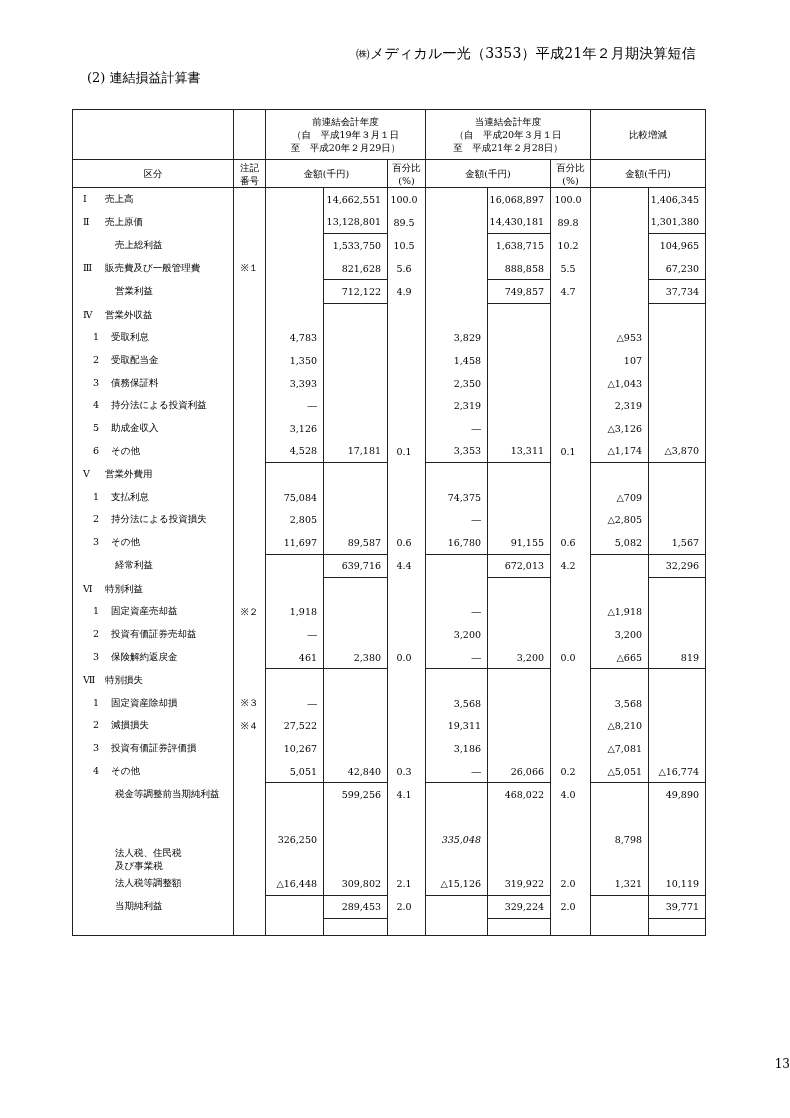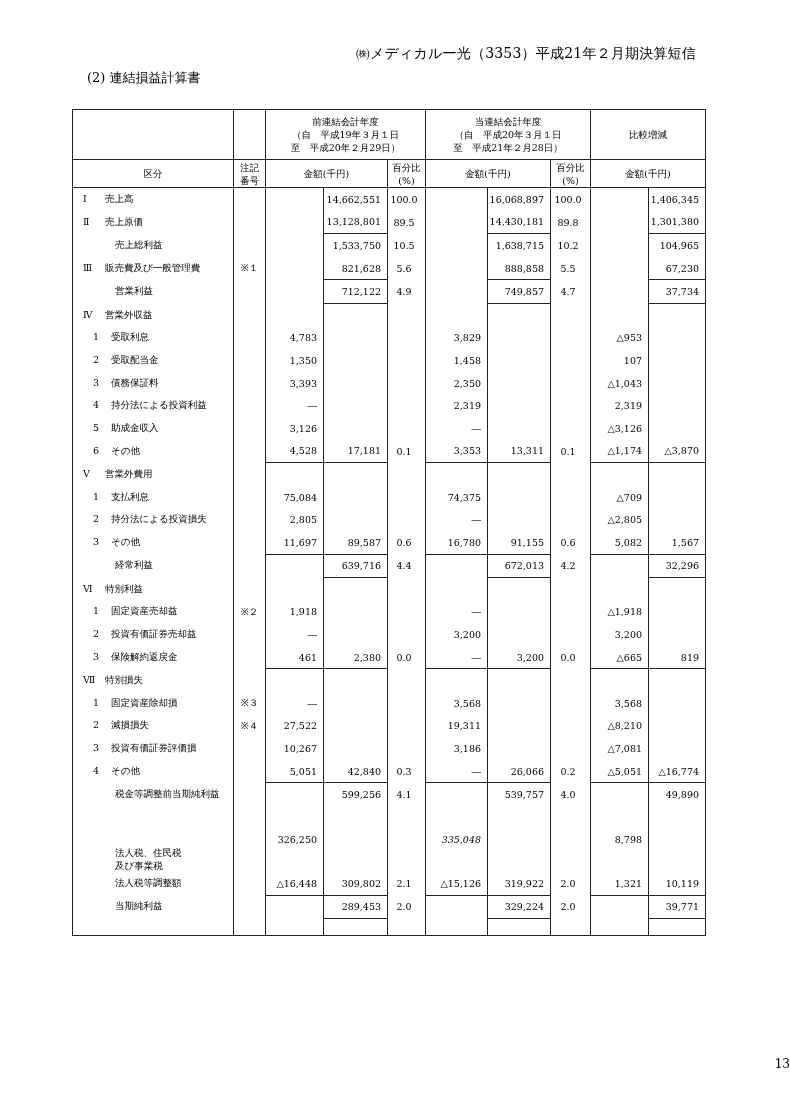--- a/index.html
+++ b/index.html
@@ -393,21 +393,21 @@
         <td class="num bxl bb">△5,051</td>
         <td class="num bxl bxr">△16,774</td>
       </tr>
       <tr class="row">
         <td class="cat bxl"><span class="sub">税金等調整前当期純利益</span></td>
         <td class="note bxl"></td>
         <td class="num bxl"></td>
         <td class="num bxl bt">599,256</td>
         <td class="pct bxl">4.1</td>
         <td class="num bxl"></td>
-        <td class="num bxl bt">539,757</td>
+        <td class="num bxl bt">468,022</td>
         <td class="pct bxl">4.0</td>
         <td class="num bxl"></td>
         <td class="num bxl bxr bt">49,890</td>
       </tr>
       <tr class="row">
         <td class="cat bxl" style="height: 30px;">
           <div class="sub two-line">
             <div>法人税、住民税</div>
             <div>及び事業税</div>
           </div>

